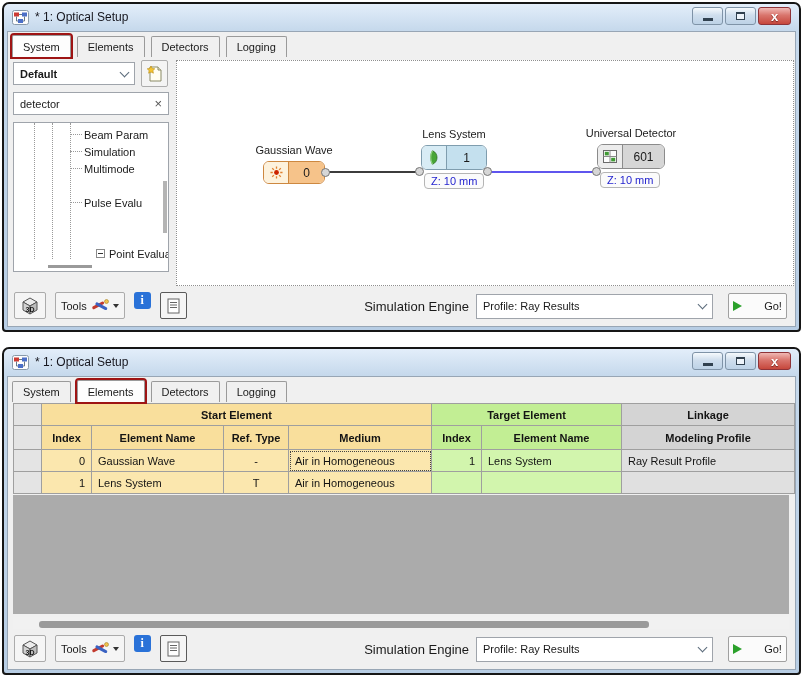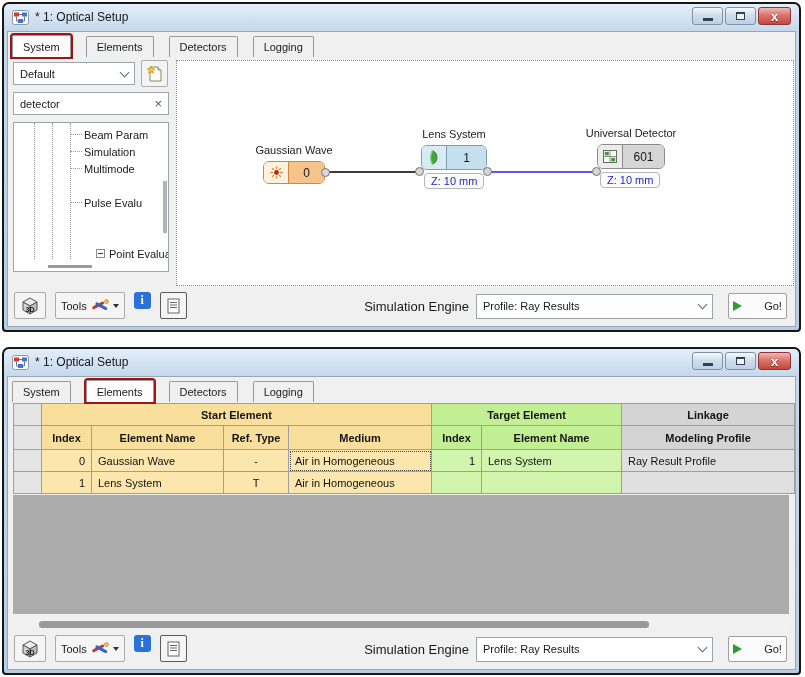--- a/index.html
+++ b/index.html
@@ -23,33 +23,33 @@
           background:linear-gradient(180deg,#f0b8b4,#d9756d 45%,#c6473c); }
   .glyph-min { width:10px; height:3px; background:#31414f; margin-top:6px; }
   .glyph-max { width:9px; height:8px; border:1px solid #31414f; border-top-width:2px; background:#eef4fa; }
   .glyph-close { color:#fff; font-weight:bold; font-size:13px; line-height:1; text-shadow:0 1px 1px #7a2420; }
 
   .win-body { position:absolute; left:3px; right:3px; top:27px; bottom:3px; background:#f0f0f0;
               border:1px solid #98a6b5; overflow:hidden; }
 
   
   .tabstrip { position:absolute; left:0; top:0; right:0; height:25px; padding:3px 0 0 4px;
-              display:flex; align-items:flex-end; gap:15px; }
+              display:flex; align-items:flex-end; gap:6px; }
   .tab { font-size:11px; color:#1a1a1a; padding:4px 10px 4px 10px; background:#f0f0f0;
          border:1px solid #9a9a9a; border-bottom:none; border-radius:2px 2px 0 0; position:relative; }
   .tab.active { background:#fdfdfd; padding-top:5px; z-index:2; }
   .tab.redbox { outline:2px solid #9e1414; outline-offset:0px; z-index:3; }
 
   
   .sidebar { position:absolute; left:0; top:25px; width:166px; bottom:40px; }
   .combo { display:flex; align-items:center; background:#fff; border:1px solid #9fa4ab; font-size:11px;
            color:#1a1a1a; padding:0 6px; }
   .chev { width:7px; height:7px; border-right:1.5px solid #5a6a7a; border-bottom:1.5px solid #5a6a7a;
           transform:rotate(45deg); margin-left:auto; margin-top:-3px; flex:0 0 auto; }
-  .preset-combo { position:absolute; left:5px; top:5px; width:122px; height:23px; }
+  .preset-combo { position:absolute; left:5px; top:5px; width:122px; height:23px;font-weight:bold; }
   .new-btn { position:absolute; left:133px; top:3px; width:27px; height:27px; background:#f4f4f4;
              border:1px solid #adadad; border-radius:2px; display:flex; align-items:center; justify-content:center; }
   .search-box { position:absolute; left:5px; top:35px; width:156px; height:23px; background:#fff;
                 border:1px solid #9fa4ab; display:flex; align-items:center; }
   .search-box input { border:none; outline:none; width:120px; font-size:11px; padding:0 6px;
                       font-family:inherit; color:#1a1a1a; background:transparent; }
   .search-clear { margin-left:auto; margin-right:6px; color:#555; font-size:13px; line-height:1; }
   .treebox { position:absolute; left:5px; top:65px; width:156px; height:150px; background:#fff;
              border:1px solid #9fa4ab; overflow:hidden; }
   .tguide { position:absolute; top:0; bottom:12px; width:0; border-left:1px dotted #9a9a9a; }

